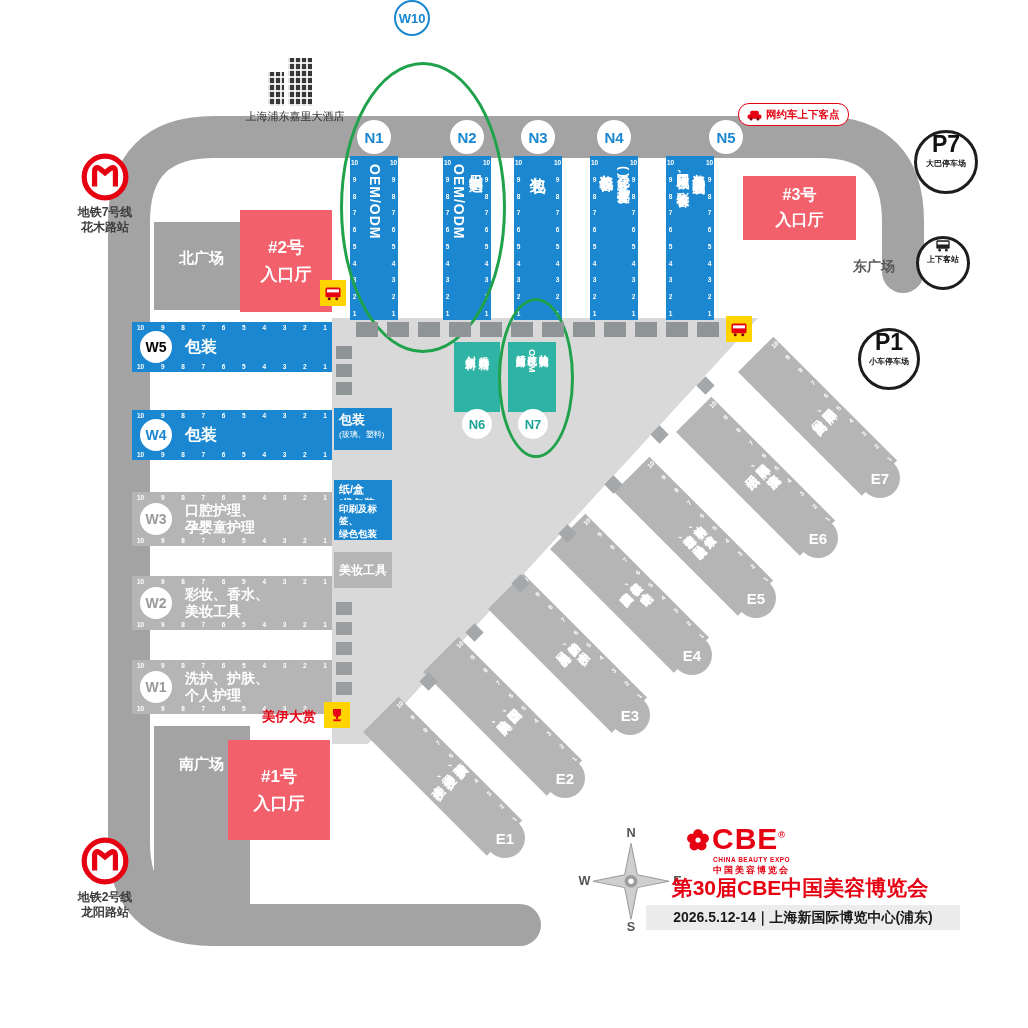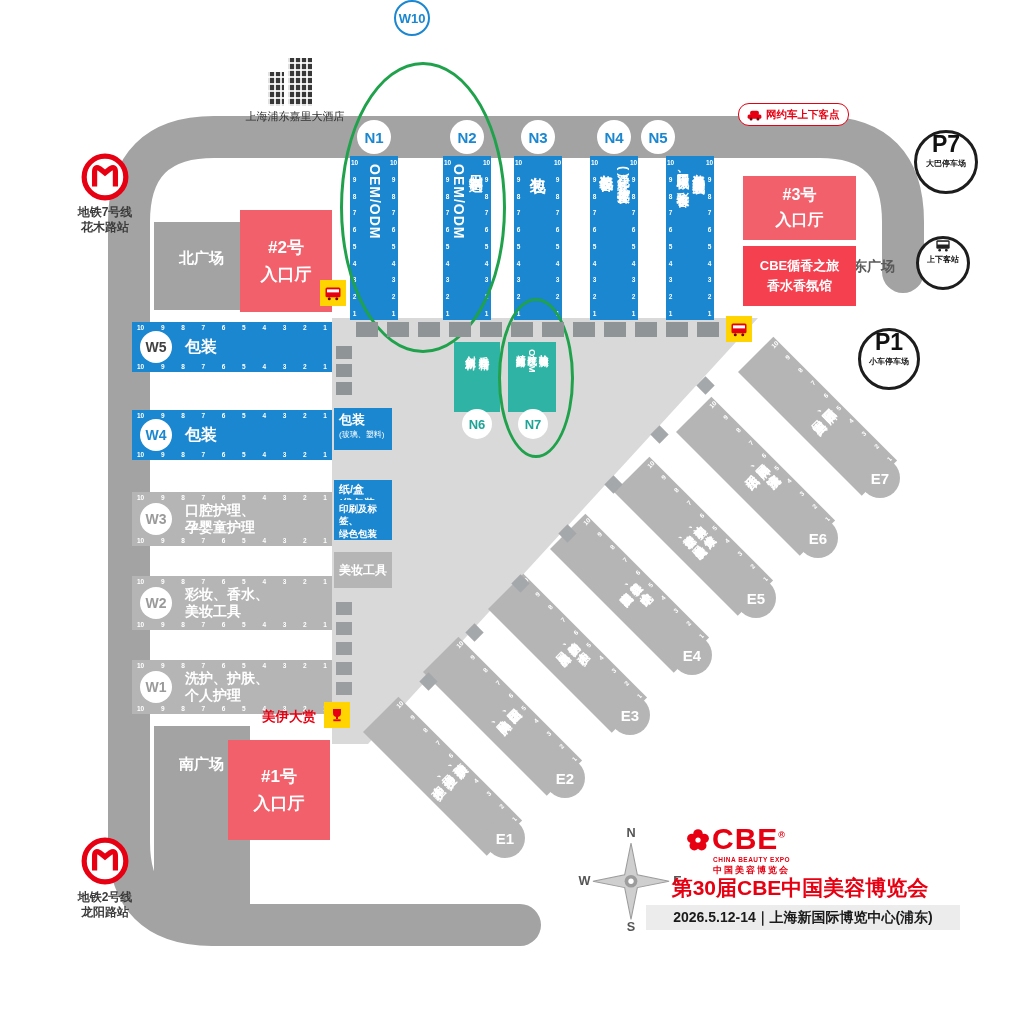--- a/index.html
+++ b/index.html
@@ -110,34 +110,30 @@
   </div>
 
   <div class="red-block" style="left:240px;top:210px;width:92px;height:102px;font-size:17px;">
     <div>#2号</div>
     <div>入口厅</div>
   </div>
   <div class="red-block" style="left:743px;top:176px;width:113px;height:64px;font-size:16px;gap:4px;">
     <div>#3号</div>
     <div>入口厅</div>
   </div>
-  <div class="red-block" style="left:743px;top:246px;width:113px;height:60px;background:#f5414f;font-size:13px;gap:2px;">
-    <div>CBE循香之旅</div>
-    <div>香水香氛馆</div>
-  </div>
   <div class="red-block" style="left:228px;top:740px;width:102px;height:100px;font-size:17px;">
     <div>#1号</div>
     <div>入口厅</div>
   </div>
 
   <div class="badge badge-n" style="left:357px;top:120px;">N1</div>
   <div class="badge badge-n" style="left:450px;top:120px;">N2</div>
   <div class="badge badge-n" style="left:521px;top:120px;">N3</div>
   <div class="badge badge-n" style="left:597px;top:120px;">N4</div>
-  <div class="badge badge-n" style="left:641px;top:120px;">N5</div>
+  <div class="badge badge-n" style="left:709px;top:120px;">N5</div>
 
   <div class="bar-n" style="left:350px;">
     <div class="gates-v gl">
         <span>10</span>
         <span>9</span>
         <span>8</span>
         <span>7</span>
         <span>6</span>
         <span>5</span>
         <span>4</span>
@@ -315,21 +311,21 @@
         <span>9</span>
         <span>8</span>
         <span>7</span>
         <span>6</span>
         <span>5</span>
         <span>4</span>
         <span>3</span>
         <span>2</span>
         <span>1</span>
       </div>
-    <div class="badge-inbar" style="color:#404040;">W5</div>
+    <div class="badge-inbar" style="color:#000000;">W5</div>
     <div class="wlabel" style="font-size:16px;">包装</div>
   </div>
   <div class="bar-w blue" style="top:410px;height:50px;">
     <div class="gates-h gt">
         <span>10</span>
         <span>9</span>
         <span>8</span>
         <span>7</span>
         <span>6</span>
         <span>5</span>

